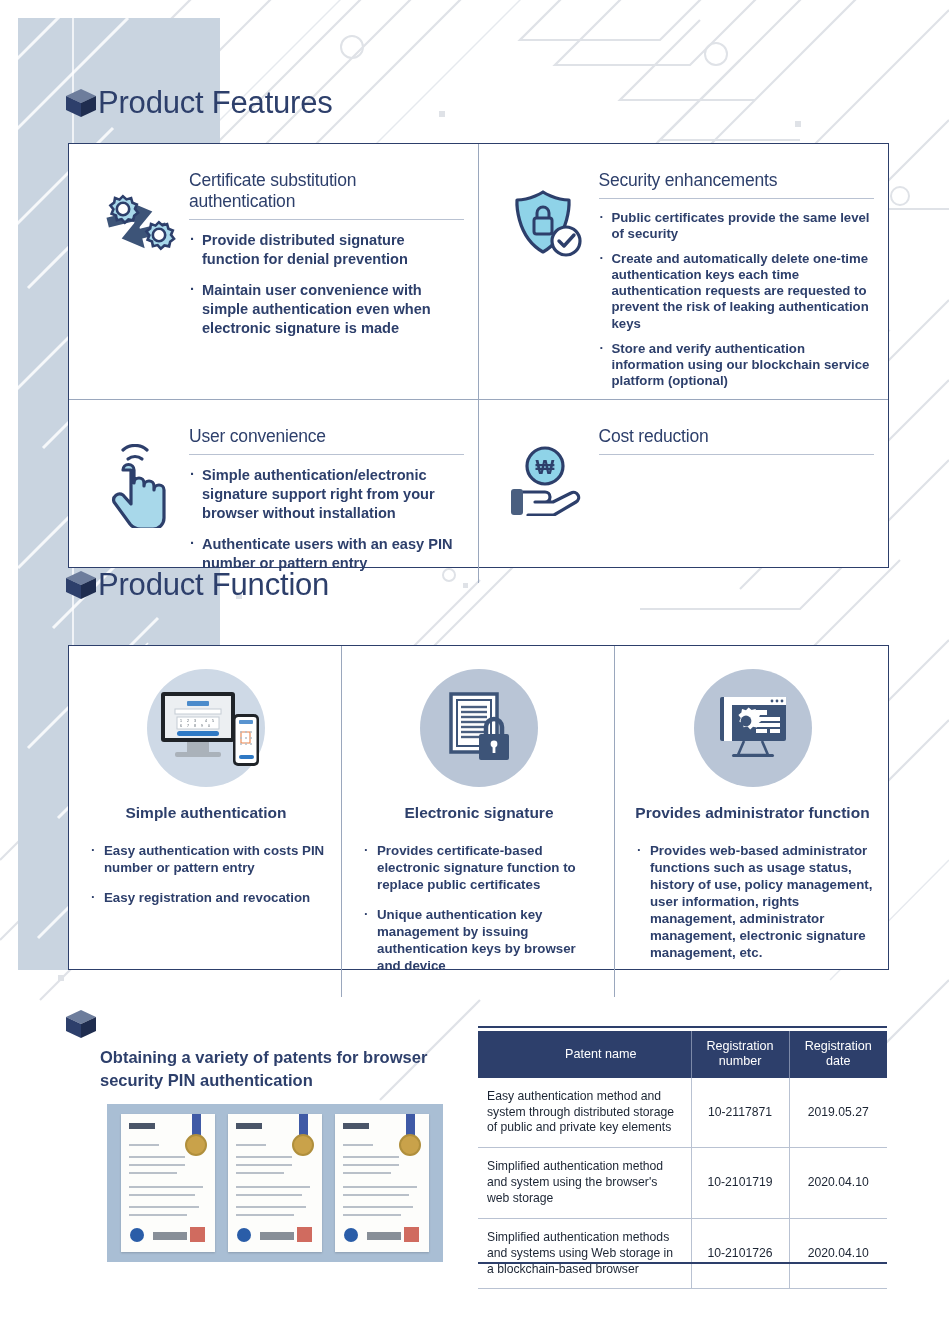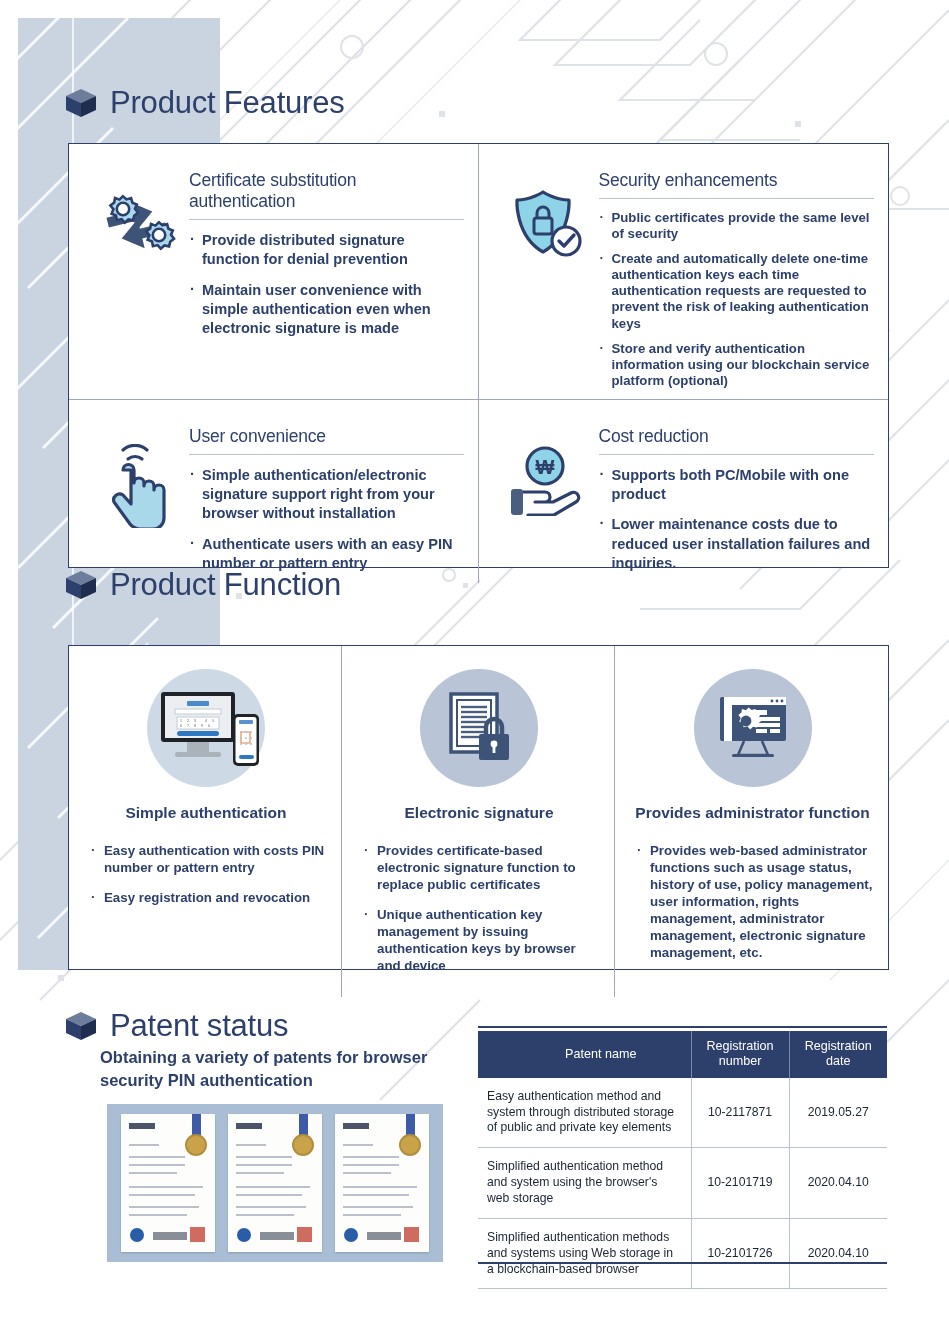--- a/index.html
+++ b/index.html
@@ -35,21 +35,20 @@
     position: absolute; inset: 0;
     overflow: hidden;
   }
 
   
   .section-head {
     position: absolute;
     z-index: 4;
     display: flex;
     align-items: center;
-    gap: 12px;
   }
   .cube-icon { width: 34px; height: 32px; flex: none; }
   .section-title {
     font-size: 31px;
     color: #2d3f6b;
     font-weight: 400;
     letter-spacing: -0.2px;
     white-space: nowrap;
   }
   .section-sub {
@@ -376,24 +375,20 @@
           <svg width="80" height="72" viewBox="0 0 80 72">
             <circle cx="38" cy="22" r="18" fill="#8fd3e8" stroke="#2d3f6b" stroke-width="3.2"></circle>
             <text x="38" y="30" font-family="Liberation Sans, sans-serif" font-size="20" font-weight="bold" fill="#2d3f6b" text-anchor="middle">₩</text>
             <path d="M16 48 h22 a5 5 0 0 1 0 10 h-10 h18 l18-9 a5 5 0 0 1 5 9 l-22 13 h-26" fill="none" stroke="#2d3f6b" stroke-width="3.2" stroke-linejoin="round" stroke-linecap="round"></path>
             <rect x="4" y="45" width="12" height="26" rx="3" fill="#4a5f80"></rect>
           </svg>
         </div>
         <div class="feat-body">
           <div class="feat-title">Cost reduction</div>
           <div class="feat-rule"></div>
-          <ul class="feat-list size-lg">
-            <li>Supports both PC/Mobile with one product</li>
-            <li>Lower maintenance costs due to reduced user installation failures and inquiries.</li>
-          </ul>
         </div>
       </div>
 
     </div>
   </div>
 
   <div class="section-head" style="left:64px; top:567px;">
     <svg class="cube-icon" viewBox="0 0 34 32">
       <path d="M17 2 L32 9 L17 16 L2 9 Z" fill="#6d7d9c"></path>
       <path d="M2 9 L17 16 L17 30 L2 23 Z" fill="#2d3f6b"></path>
@@ -520,21 +515,20 @@
 
     </div>
   </div>
 
   <div class="section-head" style="left:64px; top:1008px;">
     <svg class="cube-icon" viewBox="0 0 34 32">
       <path d="M17 2 L32 9 L17 16 L2 9 Z" fill="#6d7d9c"></path>
       <path d="M2 9 L17 16 L17 30 L2 23 Z" fill="#2d3f6b"></path>
       <path d="M32 9 L17 16 L17 30 L32 23 Z" fill="#1f2d4f"></path>
     </svg>
-    <span class="section-title">Patent status</span>
   </div>
   <div class="section-sub" style="left:100px; top:1046px;">Obtaining a variety of patents for browser security PIN authentication</div>
 
   <div id="certs">
     <div class="cert">
       <div class="ribbon"></div>
         <div class="medal"></div>
         <div class="hdr"></div>
       <div class="ln" style="top:30px; width:30px;"></div>
       <div class="ln" style="top:42px; width:56px;"></div>

